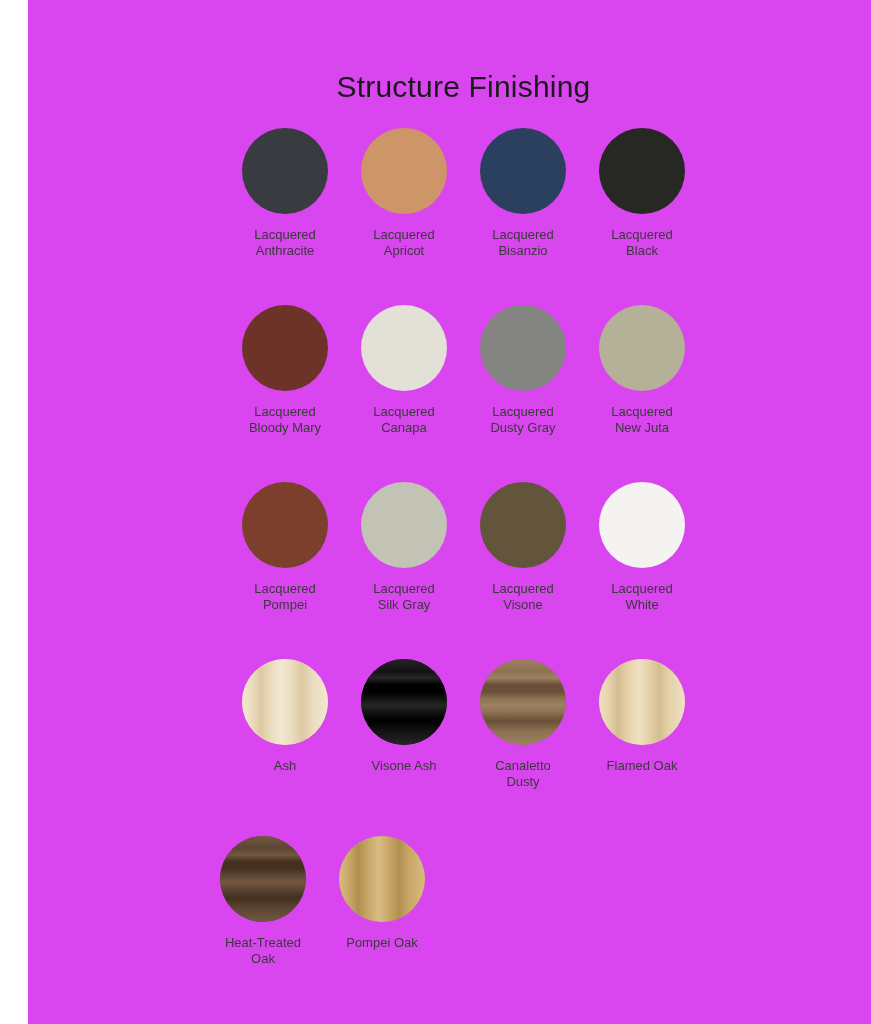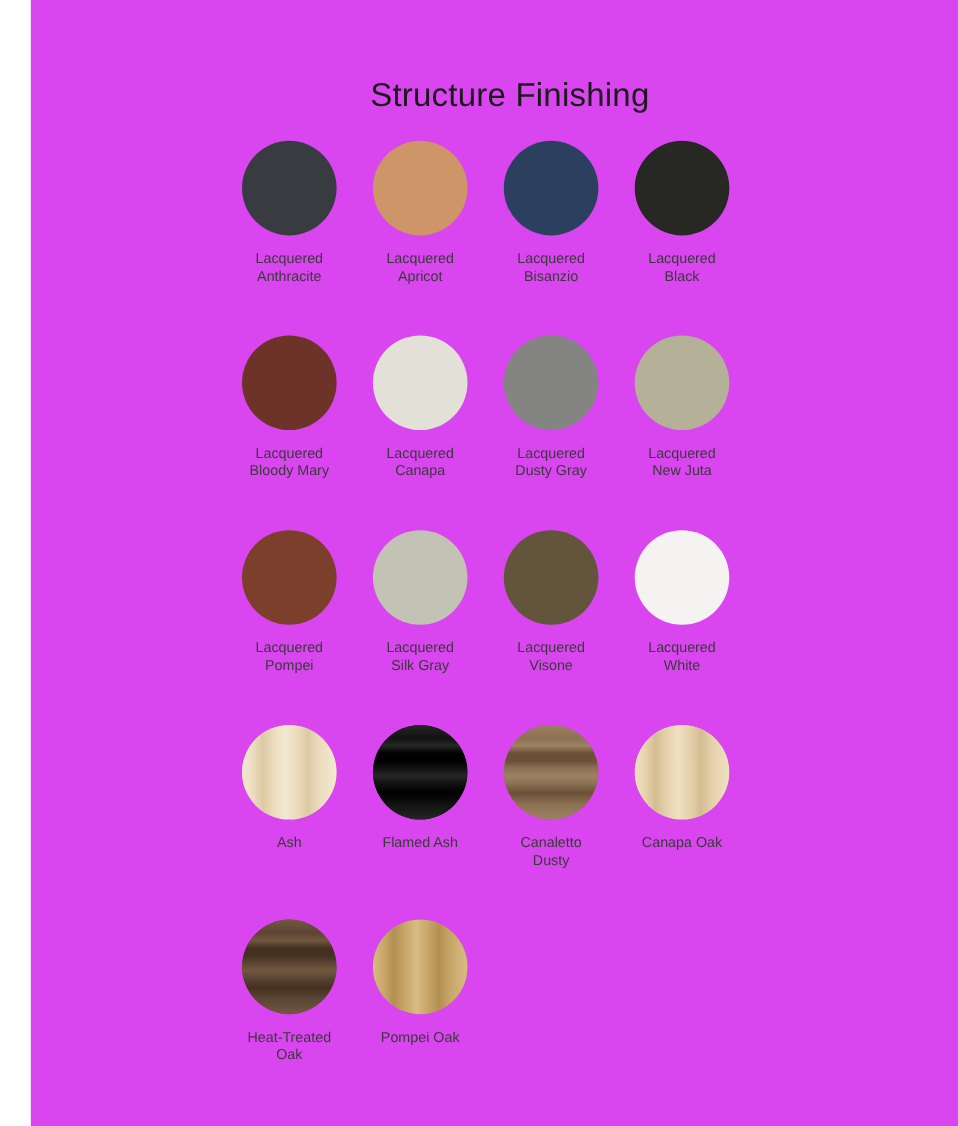--- a/index.html
+++ b/index.html
@@ -35,21 +35,21 @@
   }
   .swatch-grid {
     margin: 0 auto;
     padding-top: 22px;
     width: 520px;
     display: flex;
     flex-direction: column;
   }
   .swatch-row {
     display: flex;
-    justify-content: flex-start;
+    justify-content: center;
     align-items: flex-start;
     height: 177px;
   }
   .swatch-row.centered {
     justify-content: flex-start;
   }
   .swatch-cell {
     width: 119px;
     display: flex;
     flex-direction: column;
@@ -158,34 +158,34 @@
         <div class="swatch-cell">
           <div class="swatch-disc" style="background: rgb(235, 220, 190);">
             <div class="grain" style="background: linear-gradient(90deg, rgb(243, 232, 210) 0%, rgb(235, 220, 190) 12%, rgb(221, 201, 164) 22%, rgb(235, 220, 190) 34%, rgb(243, 232, 210) 46%, rgb(235, 220, 190) 58%, rgb(221, 201, 164) 70%, rgb(235, 220, 190) 82%, rgb(243, 232, 210) 100%), repeating-linear-gradient(90deg, rgba(0, 0, 0, 0.05) 0px, rgba(0, 0, 0, 0.05) 2px, rgba(255, 255, 255, 0.043) 2px, rgba(255, 255, 255, 0.043) 6px);"></div>
           </div>
           <div class="swatch-label">Ash</div>
         </div>
         <div class="swatch-cell">
           <div class="swatch-disc" style="background: rgb(18, 18, 18);">
             <div class="grain" style="background: linear-gradient(rgb(38, 38, 38) 0%, rgb(18, 18, 18) 14%, rgb(38, 38, 38) 22%, rgb(0, 0, 0) 30%, rgb(0, 0, 0) 38%, rgb(18, 18, 18) 46%, rgb(38, 38, 38) 54%, rgb(18, 18, 18) 62%, rgb(0, 0, 0) 72%, rgb(18, 18, 18) 84%, rgb(38, 38, 38) 100%), repeating-linear-gradient(rgba(0, 0, 0, 0.06) 0px, rgba(0, 0, 0, 0.06) 2px, rgba(255, 255, 255, 0.05) 2px, rgba(255, 255, 255, 0.05) 5px);"></div>
           </div>
-          <div class="swatch-label">Flamed Ash</div>
+          <div class="swatch-label">Visone Ash</div>
         </div>
         <div class="swatch-cell">
           <div class="swatch-disc" style="background: rgb(140, 113, 83);">
             <div class="grain" style="background: linear-gradient(rgb(156, 130, 98) 0%, rgb(140, 113, 83) 14%, rgb(156, 130, 98) 22%, rgb(107, 79, 55) 30%, rgb(107, 79, 55) 38%, rgb(140, 113, 83) 46%, rgb(156, 130, 98) 54%, rgb(140, 113, 83) 62%, rgb(107, 79, 55) 72%, rgb(140, 113, 83) 84%, rgb(156, 130, 98) 100%), repeating-linear-gradient(rgba(0, 0, 0, 0.06) 0px, rgba(0, 0, 0, 0.06) 2px, rgba(255, 255, 255, 0.05) 2px, rgba(255, 255, 255, 0.05) 5px);"></div>
           </div>
           <div class="swatch-label">Canaletto
 Dusty</div>
         </div>
         <div class="swatch-cell">
           <div class="swatch-disc" style="background: rgb(229, 210, 171);">
             <div class="grain" style="background: linear-gradient(90deg, rgb(239, 224, 193) 0%, rgb(229, 210, 171) 12%, rgb(212, 189, 146) 22%, rgb(229, 210, 171) 34%, rgb(239, 224, 193) 46%, rgb(229, 210, 171) 58%, rgb(212, 189, 146) 70%, rgb(229, 210, 171) 82%, rgb(239, 224, 193) 100%), repeating-linear-gradient(90deg, rgba(0, 0, 0, 0.05) 0px, rgba(0, 0, 0, 0.05) 2px, rgba(255, 255, 255, 0.043) 2px, rgba(255, 255, 255, 0.043) 6px);"></div>
           </div>
-          <div class="swatch-label">Canapa Oak</div>
+          <div class="swatch-label">Flamed Oak</div>
         </div>
       </div>
       <div class="swatch-row centered">
         <div class="swatch-cell">
           <div class="swatch-disc" style="background: rgb(91, 69, 52);">
             <div class="grain" style="background: linear-gradient(rgb(114, 88, 63) 0%, rgb(91, 69, 52) 14%, rgb(114, 88, 63) 22%, rgb(67, 48, 31) 30%, rgb(67, 48, 31) 38%, rgb(91, 69, 52) 46%, rgb(114, 88, 63) 54%, rgb(91, 69, 52) 62%, rgb(67, 48, 31) 72%, rgb(91, 69, 52) 84%, rgb(114, 88, 63) 100%), repeating-linear-gradient(rgba(0, 0, 0, 0.06) 0px, rgba(0, 0, 0, 0.06) 2px, rgba(255, 255, 255, 0.05) 2px, rgba(255, 255, 255, 0.05) 5px);"></div>
           </div>
           <div class="swatch-label">Heat-Treated
 Oak</div>
         </div>

